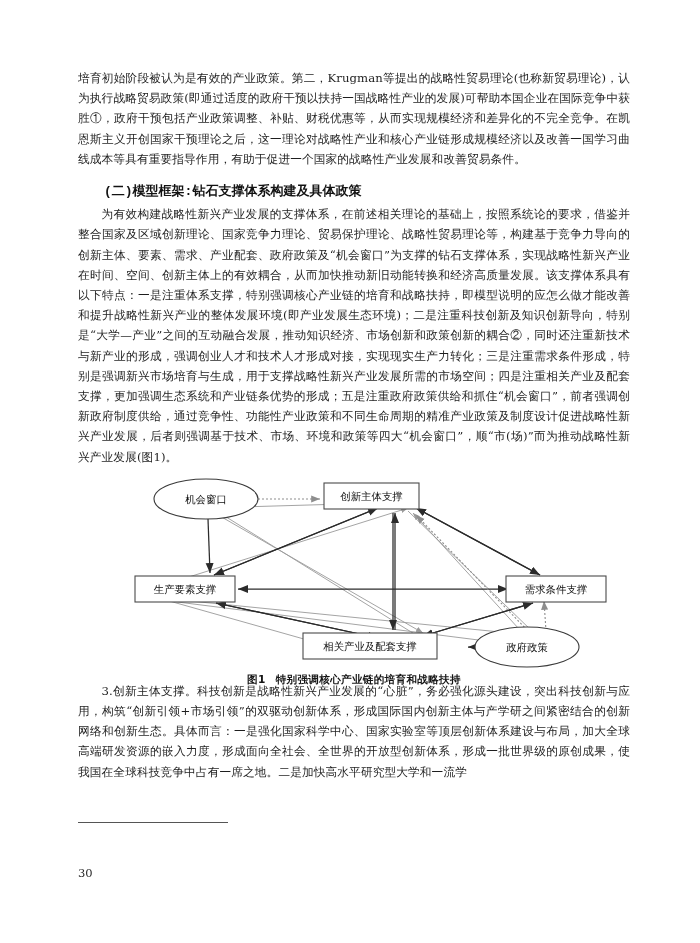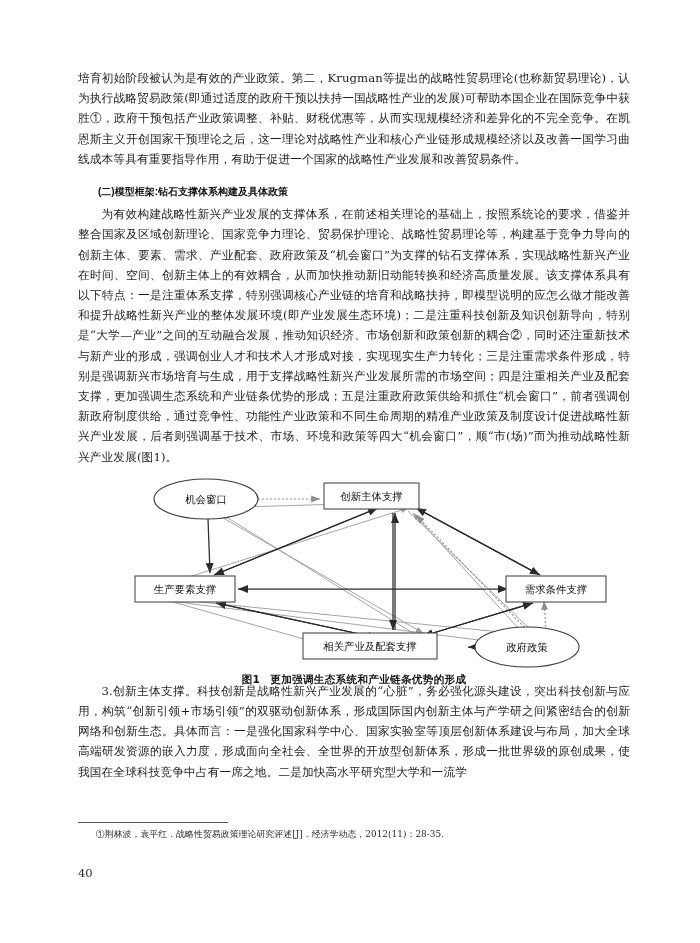--- a/index.html
+++ b/index.html
@@ -33,26 +33,26 @@
     font-size: 11.7px;
     line-height: 20.2px;
     text-align: justify;
     text-justify: inter-ideograph;
     letter-spacing: 0.1px;
     color: #1e1e1e;
   }
   p.indent { text-indent: 2em; }
   .heading {
     margin: 13px 0 2px 0;
-    font-size: 10px;
+    font-size: 13px;
     line-height: 20.2px;
     font-weight: bold;
     text-indent: 2em;
     color: #121212;
-    font-family: Liberation Sans, sans-serif;
+    font-family: Liberation Mono, monospace;
   }
   .figure-wrap {
     position: relative;
     width: 552px;
     height: 200px;
     margin-top: 6px;
   }
   .figure-caption {
     text-align: center;
     font-size: 10.6px;
@@ -223,28 +223,27 @@
           <rect class="nodebox" x="225" y="160" width="134" height="26"></rect>
           <text x="292" y="174">相关产业及配套支撑</text>
         </g>
 
         <g>
           <ellipse class="nodeellipse" cx="449" cy="174" rx="52" ry="20"></ellipse>
           <text x="449" y="175">政府政策</text>
         </g>
       </svg>
       <div class="figure-caption">
-        <span class="capnum">图1</span><span>更加强调生态系统和产业链条优势的形成</span>
+        <span class="capnum">图1</span><span>特别强调核心产业链的培育和战略扶持</span>
       </div>
     </div>
 
     <p class="body-text indent" style="margin-top:8px">3.创新主体支撑。科技创新是战略性新兴产业发展的“心脏”，务必强化源头建设，突出科技创新与应用，构筑“创新引领+市场引领”的双驱动创新体系，形成国际国内创新主体与产学研之间紧密结合的创新网络和创新生态。具体而言：一是强化国家科学中心、国家实验室等顶层创新体系建设与布局，加大全球高端研发资源的嵌入力度，形成面向全社会、全世界的开放型创新体系，形成一批世界级的原创成果，使我国在全球科技竞争中占有一席之地。二是加快高水平研究型大学和一流学</p>
 
   </div>
 
   <div class="footnotes">
     <div class="fn-rule"></div>
-    <p class="footnote">①荆林波，袁平红．战略性贸易政策理论研究评述[J]．经济学动态，2012(11)：28-35.</p>
   </div>
 
-  <div class="page-number">40</div>
+  <div class="page-number">30</div>
 
 </div>
 
 </body></html>

